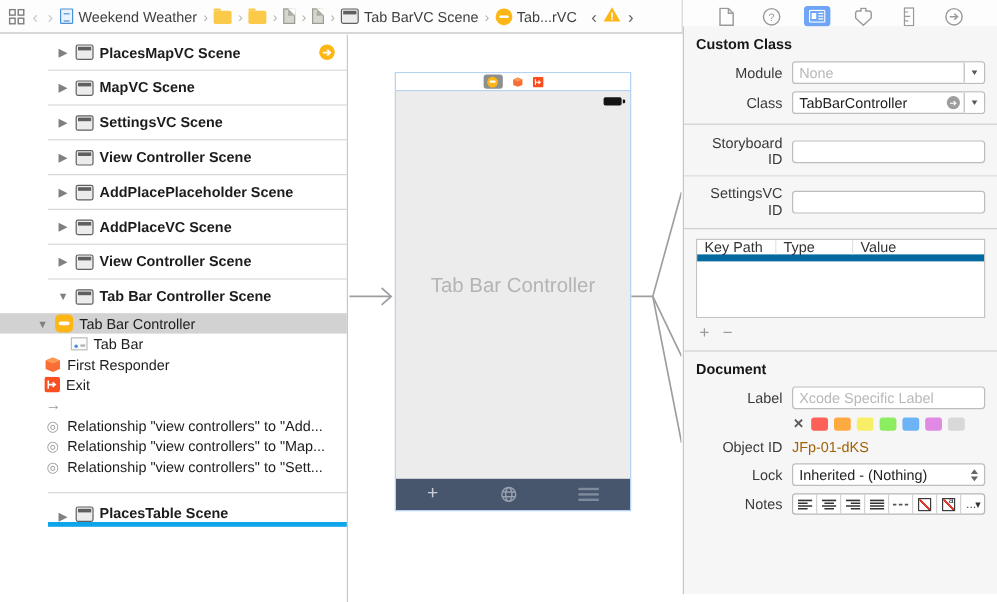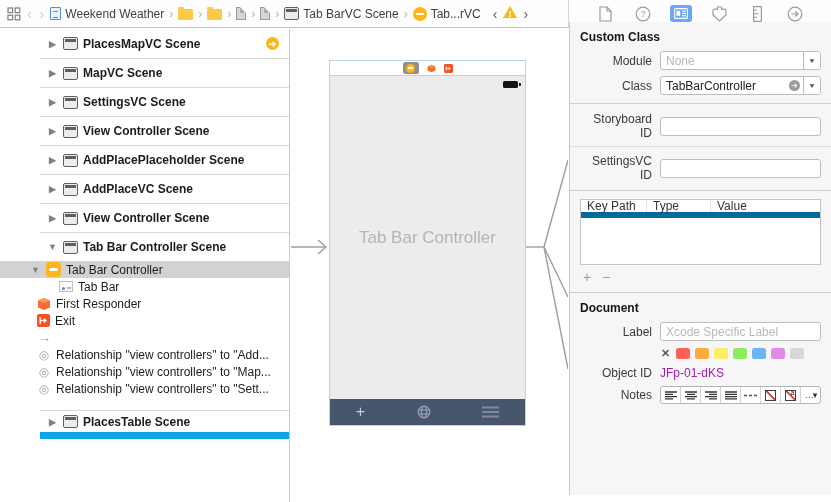--- a/index.html
+++ b/index.html
@@ -35,21 +35,21 @@
   .ic-tbc::after { content:""; position:absolute; left:3px; right:3px; top:6px; height:2.6px; background:#fff; border-radius:1.5px; }
   .warn-wrap { display:flex; align-items:center; gap:3px; margin-left:6px; }
   
   .insp-icn { width:22px; height:17px; display:flex; align-items:center; justify-content:center; border-radius:3px; }
   .insp-icn.sel { background:#6fa5f6; }
   
   .sidebar { position:absolute; top:29px; left:0; width:290px; height:473px; background:#fff;
     border-right:1px solid #c8c8c8; color:#1c1c1c; }
   .srow { height:29px; display:flex; align-items:center; gap:5px; padding-left:7px; font-weight:bold; border-top:1px solid #d8d8d8; position:relative; cursor:default;margin-left:40px; }
   .srow.first { border-top:none; }
-  .srow.bb { border-bottom:7px solid #0ea5e9; }
+  .srow.bb { border-bottom:4px solid #0ea5e9;align-items:flex-end; }
   .tri { width:11px; text-align:center; color:#808080; font-size:9px; flex:none; }
   .tri.r::before { content:"▶"; }
   .tri.d::before { content:"▼"; }
   .entry-badge { position:absolute; right:10px; width:13px; height:13px; border-radius:50%; background:#fcb712;
     color:#fff; font-size:9px; display:flex; align-items:center; justify-content:center; font-weight:bold; }
   .entry-badge::before { content:"➔"; }
   .crow { height:17px; display:flex; align-items:center; gap:5px; font-weight:normal; cursor:default; }
   .crow.selected { background:#d2d2d2; }
   .pl30 { padding-left:30px; } .pl36 { padding-left:37px; } .pl58 { padding-left:59px; }
   .ic-tab { width:14px; height:11px; border:1px solid #bdbdbd; background:#fbfbfb; position:relative; }
@@ -103,21 +103,21 @@
   .rthead .c1 { width:66px; padding-left:6px; border-right:1px solid #e3e3e3; height:100%; display:flex; align-items:center; }
   .rthead .c2 { width:64px; padding-left:6px; border-right:1px solid #e3e3e3; height:100%; display:flex; align-items:center; }
   .rthead .c3 { flex:1; padding-left:6px; }
   .rtbody { flex:1; background:#fff; }
   .pmrow { display:flex; gap:11px; padding:5px 0 0 3px; color:#9a9a9a; font-size:14px; line-height:1; }
   .pmrow span { cursor:default; }
   .swrow { display:flex; align-items:center; gap:5px; }
   .xmark { color:#5a5a5a; font-weight:bold; font-size:11px; width:11px; text-align:center; }
   .xmark::before { content:"✕"; }
   .sw { width:14px; height:11px; border-radius:2.5px; }
-  .objid { color:#a21caf; }
+  .objid { color:#a16207; }
   .popup { flex:1; height:19px; background:#fff; border:1px solid #bdbdbd; border-radius:3px; display:flex;
     align-items:center; padding:0 5px; }
   .popup .val { flex:1; }
   .ud { display:flex; flex-direction:column; gap:2px; margin-left:auto; flex:none; }
   .ud i { width:0; height:0; border-left:3.5px solid transparent; border-right:3.5px solid transparent; display:block; }
   .ud .up { border-bottom:4px solid #666; }
   .ud .dn { border-top:4px solid #666; }
   .seg { display:flex; border:1px solid #b5b5b5; border-radius:3px; background:#fff; height:18px; overflow:hidden; flex:1; }
   .sg { flex:1; border-right:1px solid #d2d2d2; display:flex; align-items:center; justify-content:center; }
   .sg:last-child { border-right:none; }
@@ -436,20 +436,30 @@
       <span class="sw" style="background-color: rgb(141, 237, 96);"></span>
       <span class="sw" style="background-color: rgb(108, 180, 245);"></span>
       <span class="sw" style="background-color: rgb(224, 138, 230);"></span>
       <span class="sw" style="background-color: rgb(216, 216, 216);"></span>
     </div>
     <div class="irow">
       <span class="ilabel">Object ID</span>
       <span class="objid">JFp-01-dKS</span>
     </div>
     <div class="irow">
+      <span class="ilabel">Lock</span>
+      <span class="popup">
+        <span class="val">Inherited - (Nothing)</span>
+        <span class="ud">
+            <i class="up"></i>
+            <i class="dn"></i>
+          </span>
+      </span>
+    </div>
+    <div class="irow">
       <span class="ilabel">Notes</span>
       <span class="seg">
         <span class="sg">
           <svg width="12" height="9" viewBox="0 0 12 9">
               <g stroke="#333" stroke-width="1.3">
                 <line x1="0" y1="1" x2="12" y2="1"></line>
                 <line x1="0" y1="3.3" x2="8" y2="3.3"></line>
                 <line x1="0" y1="5.6" x2="12" y2="5.6"></line>
                 <line x1="0" y1="7.9" x2="8" y2="7.9"></line>
               </g>

